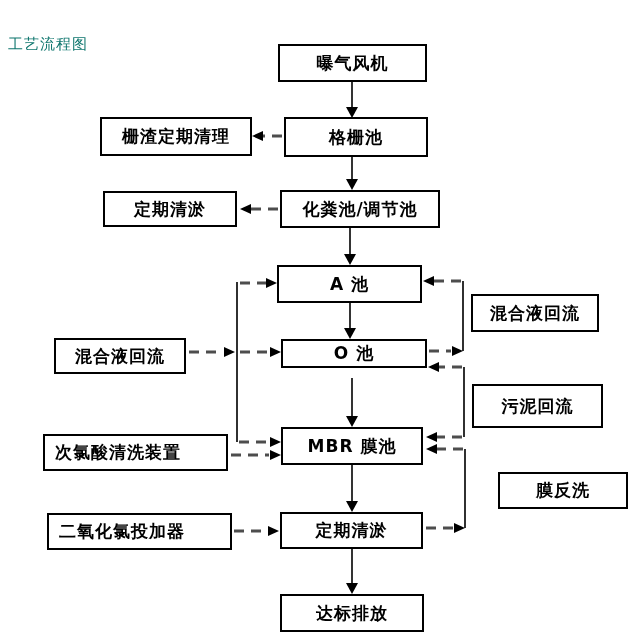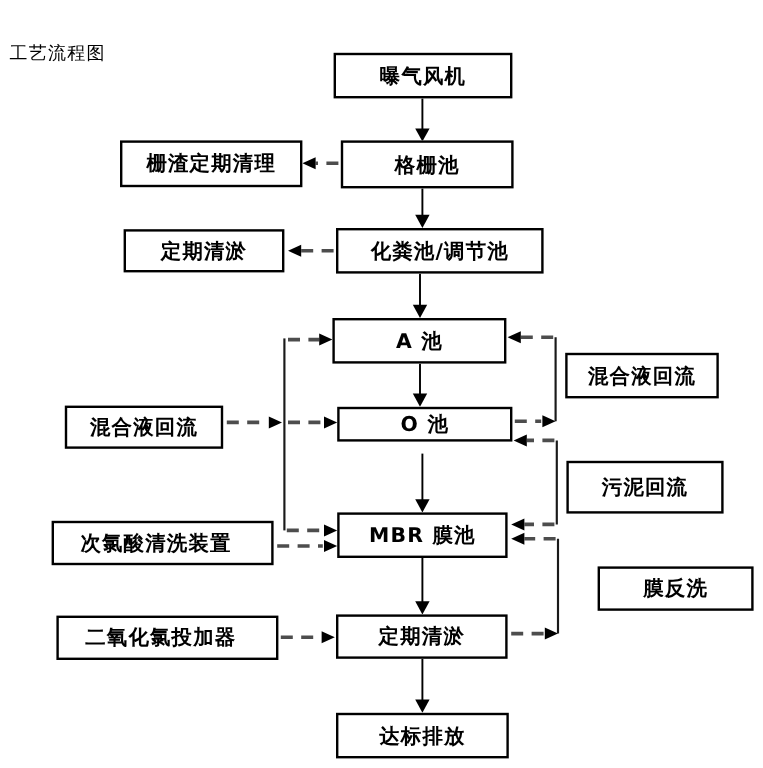--- a/index.html
+++ b/index.html
@@ -6,33 +6,33 @@
   #canvas{
     position:relative;
     width:636px;height:640px;
     background:#ffffff;
     font-family:"DejaVu Sans","Liberation Sans",sans-serif;
     color:#000;
     overflow:hidden;
   }
   #diagram-title{
     position:absolute;left:8px;top:35px;
-    font-size:15px;font-weight:400;letter-spacing:1px;color:#000000;
+    font-size:15px;font-weight:400;letter-spacing:1px;color:#0f766e;
   }
   .node{
     position:absolute;
     box-sizing:border-box;
     border:2px solid #000;
     background:#fff;
     display:flex;align-items:center;justify-content:center;
     font-size:17px;font-weight:700;
     white-space:nowrap;
     letter-spacing:1px;
   }
-  .node.left-align{justify-content:flex-start;padding-left:22px;}
+  .node.left-align{justify-content:flex-start;padding-left:10px;}
   #edge-layer{position:absolute;left:0;top:0;pointer-events:none;}
   .flowline{stroke:#000;stroke-width:1.6;fill:none;}
   .connline{stroke:#1a1a1a;stroke-width:1.8;fill:none;}
   .dashline{stroke:#4d4d4d;stroke-width:3;fill:none;stroke-dasharray:10 7;}
   .head{fill:#000;stroke:none;}
 </style>
 </head>
 <body>
 
 <div id="canvas">
@@ -146,21 +146,21 @@
   </svg>
 
   <div class="node" style="left:278px;top:44px;width:149px;height:38px">曝气风机</div>
 
   <div class="node" style="left:100px;top:117px;width:152px;height:39px">栅渣定期清理</div>
 
   <div class="node" style="left:284px;top:117px;width:144px;height:40px">格栅池</div>
 
   <div class="node" style="left:103px;top:191px;width:134px;height:36px">定期清淤</div>
 
-  <div class="node" style="left:280px;top:190px;width:173px;height:38px">化粪池/调节池</div>
+  <div class="node" style="left:280px;top:190px;width:160px;height:38px">化粪池/调节池</div>
 
   <div class="node" style="left:277px;top:265px;width:145px;height:38px">A 池</div>
 
   <div class="node" style="left:471px;top:294px;width:128px;height:38px">混合液回流</div>
 
   <div class="node" style="left:54px;top:338px;width:132px;height:36px">混合液回流</div>
 
   <div class="node" style="left:281px;top:339px;width:146px;height:29px">O 池</div>
 
   <div class="node" style="left:472px;top:384px;width:131px;height:44px">污泥回流</div>

